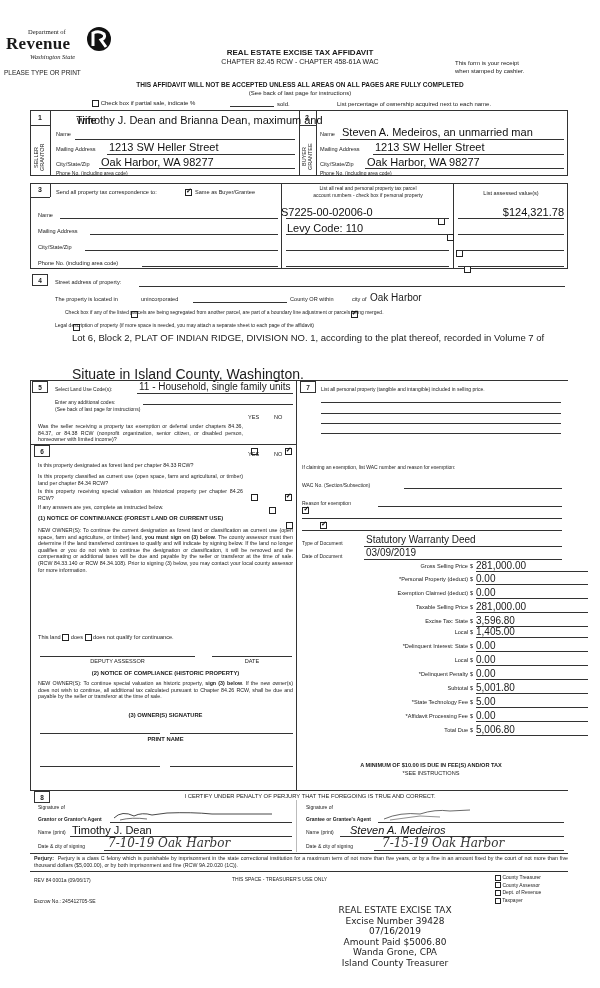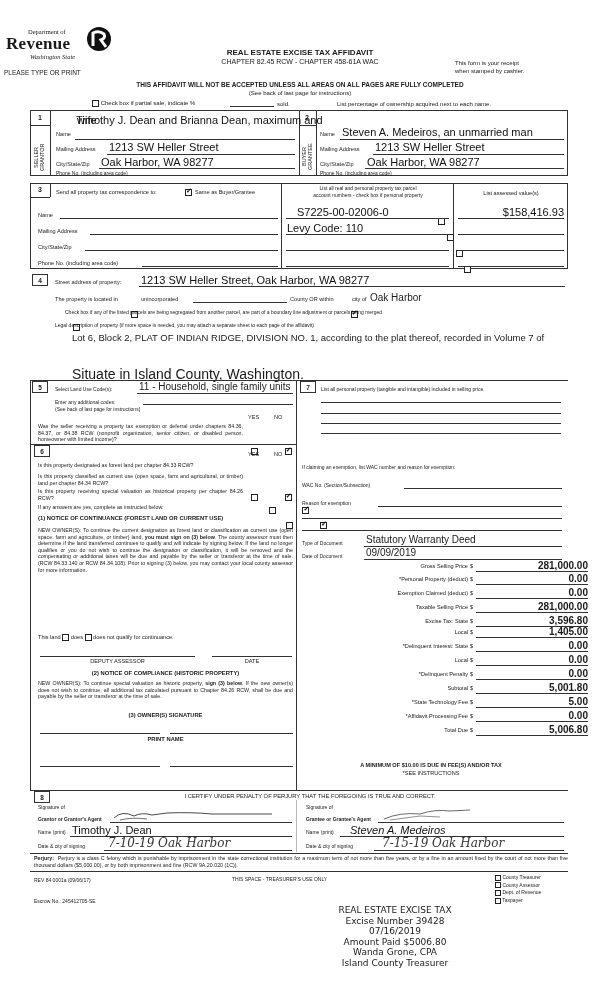--- a/index.html
+++ b/index.html
@@ -14,21 +14,21 @@
   .cb { display: inline-block; width: 7px; height: 7px; border: 0.8px solid #222; vertical-align: middle; position: relative; background: #fff; }
   .cb.checked::after { content: "✓"; position: absolute; left: 0px; top: -3px; font-size: 7px; font-weight: bold; color: #111; }
   .secnum { position: absolute; border: 1px solid #333; width: 16px; height: 12px; font-size: 6.5px; font-weight: bold; text-align: center; line-height: 11px; background: #fff; }
   .vlabel { position: absolute; writing-mode: vertical-rl; transform: rotate(180deg); font-size: 5.5px; text-align: center; line-height: 6px; }
   .right { text-align: right; }
   .center { text-align: center; }
   .bold { font-weight: bold; }
   .amt-row { position: absolute; left: 300px; width: 290px; height: 13px; }
   .amt-label { position: absolute; right: 122px; top: 3px; font-size: 5.6px; white-space: nowrap; }
   .amt-dollar { position: absolute; left: 170px; top: 3px; font-size: 5.6px; }
-  .amt-val { position: absolute; left: 176px; width: 112px; top: 0; text-align: right; font-size: 10px; border-bottom: 0.8px solid #333; height: 12px; line-height: 12px; font-weight: bold; }
+  .amt-val { position: absolute; left: 176px; width: 112px; top: 0; text-align: left; font-size: 10px; border-bottom: 0.8px solid #333; height: 12px; line-height: 12px; }
   .stamp { font-family: "DejaVu Sans", sans-serif; font-size: 9px; line-height: 10.5px; color: #222; text-align: center; }
   .para { font-size: 5.3px; line-height: 6.6px; text-align: justify; color: #222; }
   .hand { font-family: "DejaVu Serif", serif; font-style: italic; font-size: 12px; color: #333; }
 </style>
 </head>
 <body>
 
 <div>
   <div class="abs" style="left:6px; top:26px; width:110px; height:38px;">
     <div class="abs" style="left:22px; top:2px; font-size:6.5px; font-family:'Liberation Serif',serif;">Department of</div>
@@ -114,44 +114,43 @@
   <div class="line" style="left:85px; top:250px; width:193px;"></div>
   <div class="abs sm" style="left:38px; top:260px;">Phone No. (including area code)</div>
   <div class="line" style="left:142px; top:266px; width:136px;"></div>
 </div>
 
 <div>
   <div class="abs center xs" style="left:283px; width:170px; top:185px;">List all real and personal property tax parcel</div>
   <div class="abs center xs" style="left:283px; width:170px; top:192px;">account numbers - check box if personal property</div>
   <div class="abs center sm" style="left:455px; width:112px; top:190px;">List assessed value(s)</div>
 
-  <div class="abs hw" style="left:297px; top:206px;text-align:center;">S7225-00-02006-0</div>
+  <div class="abs hw" style="left:281px; top:206px;text-align:center;">S7225-00-02006-0</div>
   <span class="abs cb" style="left:438px; top:209px;"></span>
   <div class="line" style="left:286px; top:218px; width:163px;"></div>
-  <div class="abs hw right" style="left:458px; width:106px; top:206px;">$158,416.93</div>
+  <div class="abs hw right" style="left:458px; width:106px; top:206px;">$124,321.78</div>
   <div class="line" style="left:458px; top:218px; width:106px;"></div>
 
   <div class="abs hw" style="left:287px; top:222px;text-align:center;">Levy Code:  110</div>
   <span class="abs cb" style="left:438px; top:225px;"></span>
   <div class="line" style="left:286px; top:234px; width:163px;"></div>
   <div class="line" style="left:458px; top:234px; width:106px;"></div>
 
   <span class="abs cb" style="left:438px; top:241px;"></span>
   <div class="line" style="left:286px; top:250px; width:163px;"></div>
   <div class="line" style="left:458px; top:250px; width:106px;"></div>
 
   <span class="abs cb" style="left:438px; top:257px;"></span>
   <div class="line" style="left:286px; top:266px; width:163px;"></div>
   <div class="line" style="left:458px; top:266px; width:106px;"></div>
 </div>
 
 <div>
   <div class="secnum" style="left:32px; top:274px;">4</div>
   <div class="abs sm" style="left:55px; top:279px;">Street address of property:</div>
-  <div class="abs hw" style="left:141px; top:274px;">1213 SW Heller Street, Oak Harbor, WA 98277</div>
   <div class="line" style="left:139px; top:286px; width:426px;"></div>
 
   <div class="abs sm" style="left:55px; top:296px;">The property is located in</div>
   <span class="abs cb" style="left:131px; top:295px;"></span>
   <div class="abs sm" style="left:141px; top:296px;">unincorporated</div>
   <div class="line" style="left:193px; top:302px; width:94px;"></div>
   <div class="abs sm" style="left:290px; top:296px;">County OR within</div>
   <span class="abs cb checked" style="left:342px; top:295px;"></span>
   <div class="abs sm" style="left:352px; top:296px;">city of</div>
   <div class="abs" style="left:370px; top:292px; font-size:10px;">Oak Harbor</div>
@@ -247,21 +246,21 @@
   <div class="line" style="left:404px; top:488px; width:158px;"></div>
   <div class="abs xs" style="left:302px; top:500px;">Reason for exemption</div>
   <div class="line" style="left:378px; top:506px; width:184px;"></div>
   <div class="line" style="left:302px; top:518px; width:260px;"></div>
   <div class="line" style="left:302px; top:530px; width:260px;"></div>
 
   <div class="abs xs" style="left:302px; top:540px;">Type of Document</div>
   <div class="abs" style="left:366px; top:534px; font-size:10px;">Statutory Warranty Deed</div>
   <div class="line" style="left:364px; top:546px; width:198px;"></div>
   <div class="abs xs" style="left:302px; top:553px;">Date of Document</div>
-  <div class="abs" style="left:366px; top:547px; font-size:10px;">09/09/2019</div>
+  <div class="abs" style="left:366px; top:547px; font-size:10px;">03/09/2019</div>
   <div class="line" style="left:364px; top:559px; width:198px;"></div>
 
   <div class="amt-row" style="top:560px;">
     <div class="amt-label xs">Gross Selling Price</div>
     <div class="amt-dollar">$</div>
     <div class="amt-val">281,000.00</div>
   </div>
   <div class="amt-row" style="top:573px;">
     <div class="amt-label xs">*Personal Property (deduct)</div>
     <div class="amt-dollar">$</div>

